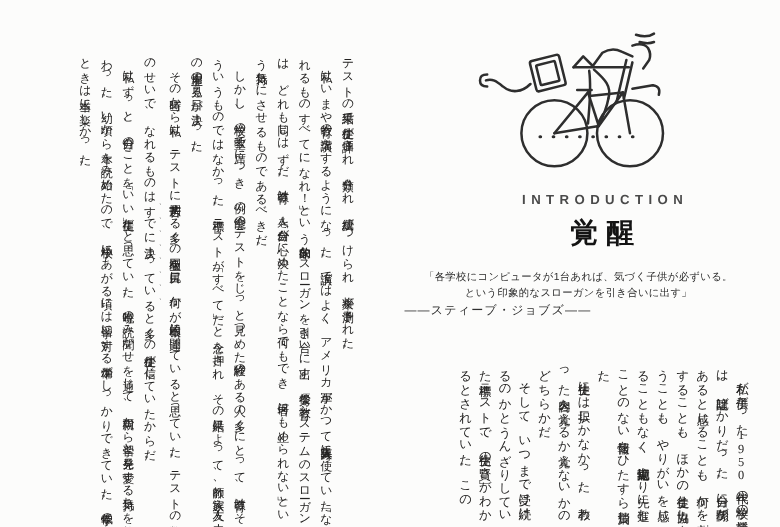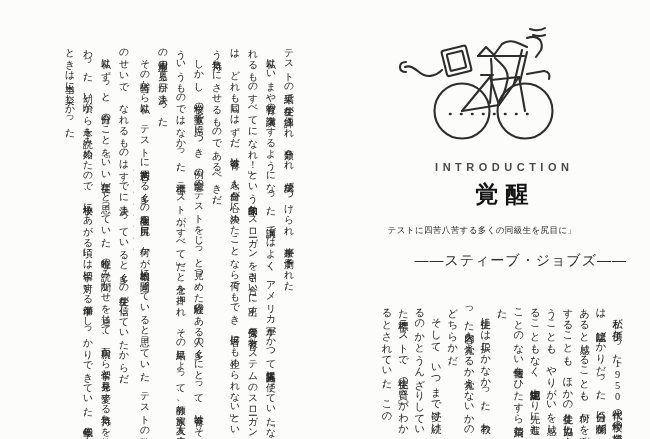--- a/index.html
+++ b/index.html
@@ -68,23 +68,23 @@
   .quote {
     position: absolute; left: 30px; top: 223px; width: 290px;
     text-align: center;
     font-family: "Liberation Sans", "DejaVu Sans", sans-serif;
     font-size: 8.6px; font-weight: 500; line-height: 14px;
     letter-spacing: 0.3px;
     color: #2a2a2a;
   }
   .quote-attr {
     position: absolute; left: 30px; top: 252px; width: 290px;
-    text-align: right;
+    text-align: left;
     font-family: "Liberation Sans", "DejaVu Sans", sans-serif;
-    font-size: 14px; letter-spacing: 1px;
+    font-size: 10px; letter-spacing: 1px;
     color: #2f2f2f;
   }
 </style>
 </head>
 <body>
 
 <div class="spread">
 
   <div class="page page-left">
     <div class="vtext left-body">
@@ -137,21 +137,22 @@
         <path d="M48,56 C41,63 32,64 25,58 C20,54 16,51 11,53"></path>
         <path d="M12,48 q-6,0 -6,5 q0,5 6,5"></path>
       </g>
     </svg>
 
     <div class="intro-label">INTRODUCTION</div>
 
     <div class="chapter-title">覚醒</div>
 
     <div class="quote">
-      <div>テストに四苦八苦する多くの同級生を尻目に」</div>
+      <div>「各学校にコンピュータが1台あれば、気づく子供が必ずいる。</div>
+      <div>という印象的なスローガンを引き合いに出す」</div>
     </div>
     <div class="quote-attr">――スティーブ・ジョブズ――</div>
 
     <div class="vtext right-body">
       <p>
         <span>私が子供だった</span><span class="num-upright">1950</span><span>年代の学校の授業は、暗記ばかりだった。自分に関係があると感じることも、何かを創造することも、ほかの生徒と協力し合うことも、やりがいを感じることもなく、短期記憶より先に進むことのない情報をひたすら消費した。</span>
       </p>
       <p>生徒には二択しかなかった。教わった内容を覚えるか覚えないかのどちらかだ。</p>
       <p>そして、いつまで受け続けるのかとうんざりしていた標準テストで、生徒の「賢さ」がわかるとされていた。この</p>
     </div>

